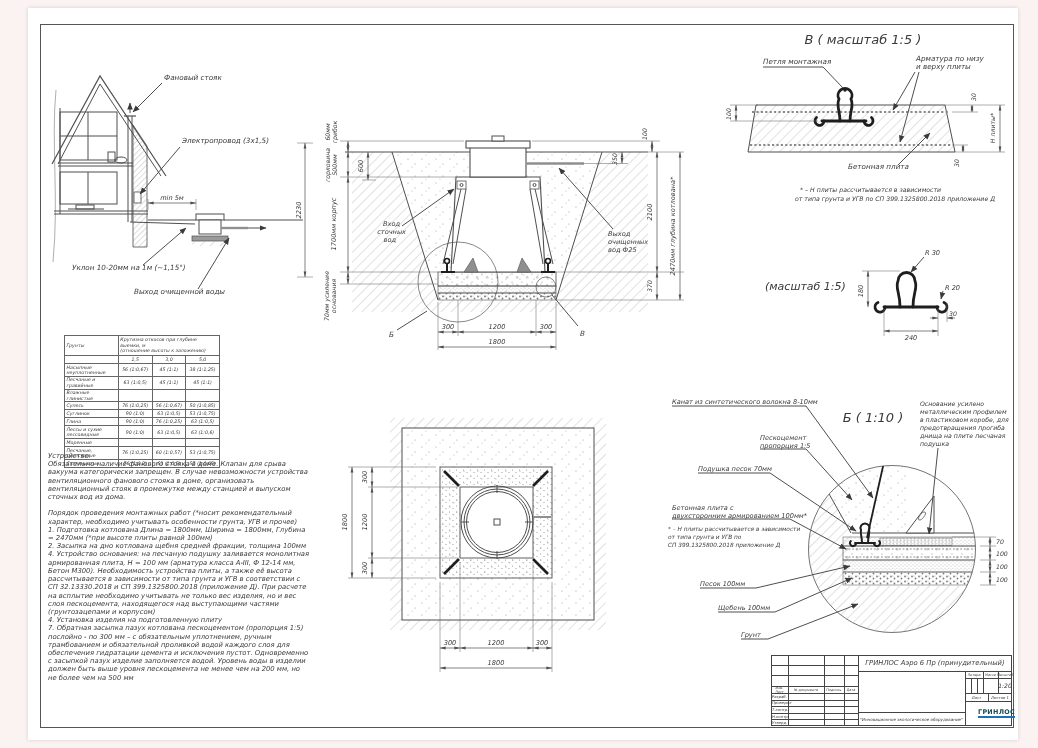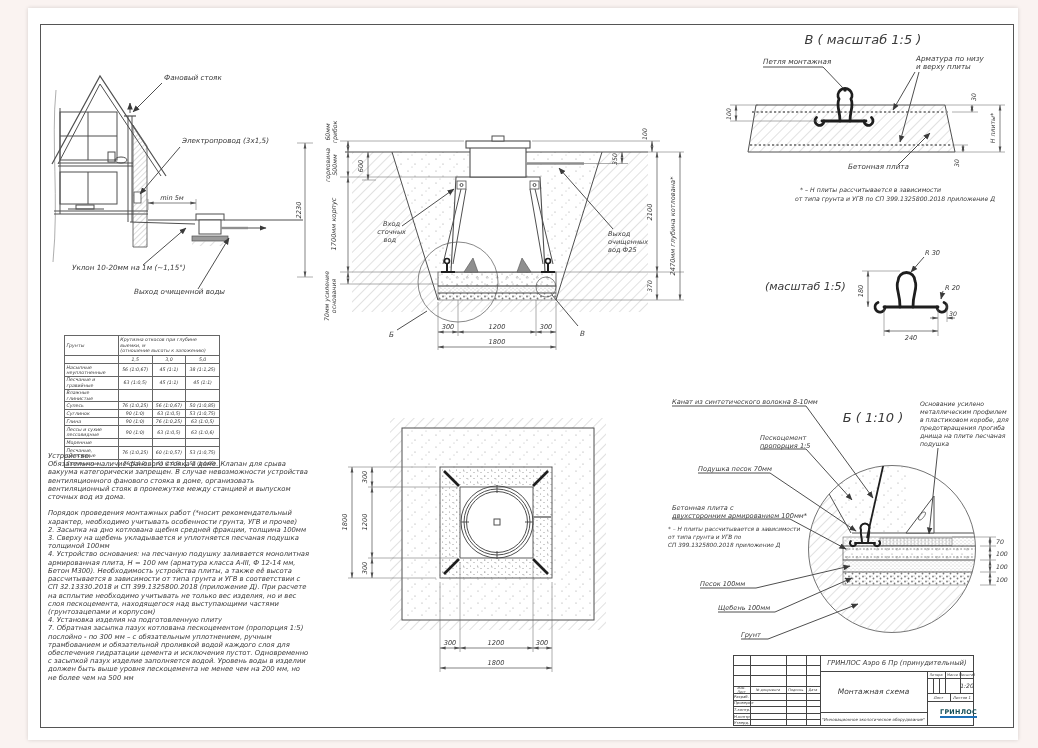--- a/index.html
+++ b/index.html
@@ -27,21 +27,21 @@
   #soil-table td{border:.6px solid #666;font-size:4.7px;line-height:1.15;padding:.5px 1.5px;
                  vertical-align:middle;}
   #soil-table td.num{text-align:center;width:34px;}
   #soil-table tr{height:8px;}
   #soil-table tr.hd{height:20px;} #soil-table tr.hd2{height:8px;}
   
   #notes{position:absolute;left:48px;top:452px;width:262px;color:#3a3a3a;
          font-size:6.8px;line-height:1.21;font-style:italic;}
   #notes .gap{height:8px;}
   
-  #tb{position:absolute;left:733px;top:655px;width:241px;height:71px;color:#3a3a3a;border-radius:24px;}
+  #tb{position:absolute;left:771px;top:655px;width:241px;height:71px;color:#3a3a3a;border-radius:24px;}
   #tb .bx{position:absolute;border:.7px solid #444;box-sizing:border-box;}
   #tb .vl{position:absolute;width:0;border-left:.7px solid #444;}
   #tb .hl{position:absolute;height:0;border-top:.7px solid #444;}
   #tb .cell{position:absolute;display:flex;align-items:center;justify-content:center;
             text-align:center;font-style:italic;box-sizing:border-box;}
   #logo{position:absolute;left:194px;top:46px;width:47px;height:25px;display:flex;
         align-items:center;justify-content:center;gap:16px;}
   #logo .drop{width:9px;height:11px;border-radius:50% 50% 50% 50%/58% 58% 42% 42%;
               background:linear-gradient(160deg,#3fae49 52%,#1d71b8 56%);}
   #logo .bt{font-size:6.4px;font-weight:bold;letter-spacing:.3px;color:#134d57;
@@ -525,22 +525,22 @@
         </tr>
   </tbody>
     </table>
 </div>
 
 <div id="notes">
   <div>Устройство:</div>
   <div>Обязательно наличие фанового стояка в доме. Клапан для срыва вакуума категорически запрещен. В случае невозможности устройства вентиляционного фанового стояка в доме, организовать вентиляционный стояк в промежутке между станцией и выпуском сточных вод из дома.</div>
   <div class="gap"></div>
   <div>Порядок проведения монтажных работ (*носит рекомендательный характер, необходимо учитывать особенности грунта, УГВ и прочее)</div>
+  <div>1. Подготовка котлована Длина = 1800мм,  Ширина = 1800мм, Глубина = 2470мм (*при высоте плиты равной 100мм)</div>
   <div>2. Засыпка на дно котлована щебня средней фракции, толщина 100мм</div>
-  <div>3. Сверху на щебень укладывается и уплотняется песчаная подушка толщиной 100мм</div>
   <div>4. Устройство основания: на песчаную подушку заливается монолитная армированная плита, Н = 100 мм (арматура класса А-III, Ф 12-14 мм, Бетон М300). Необходимость устройства плиты, а также её высота рассчитывается в зависимости от типа грунта и УГВ в соответствии с СП 32.13330.2018 и СП 399.1325800.2018 (приложение Д). При расчете на всплытие необходимо учитывать не только вес изделия, но и вес слоя пескоцемента, находящегося над выступающими частями (грунтозацепами и корпусом)</div>
   <div>4. Установка изделия на подготовленную плиту</div>
   <div>7. Обратная засыпка пазух котлована пескоцементом (пропорция 1:5) послойно - по 300 мм – с обязательным уплотнением, ручным трамбованием и обязательной проливкой водой каждого слоя для обеспечения гидратации цемента и исключения пустот. Одновременно с засыпкой пазух изделие заполняется водой. Уровень воды в изделии должен быть выше уровня пескоцемента не менее чем на 200 мм, но не более чем на 500 мм</div>
 </div>
 
 <div id="tb">
   <div class="bx" style="left:0;top:0;width:241px;height:71px;"></div>
   <div class="vl" style="left:87px;top:0;height:71px;"></div>
 
   <div class="hl" style="left:0;top:10px;width:87px;"></div>
@@ -560,21 +560,20 @@
   <div class="cell" style="left:73px;top:31px;width:14px;height:7px;font-size:3.4px;">Дата</div>
   <div class="cell" style="left:1px;top:38px;width:16px;height:6.6px;font-size:3.8px;justify-content:flex-start;">Разраб.</div>
   <div class="cell" style="left:1px;top:44.6px;width:16px;height:6.6px;font-size:3.8px;justify-content:flex-start;">Проверил</div>
   <div class="cell" style="left:1px;top:51.2px;width:16px;height:6.6px;font-size:3.8px;justify-content:flex-start;">Т.контр.</div>
   <div class="cell" style="left:1px;top:57.8px;width:16px;height:6.6px;font-size:3.8px;justify-content:flex-start;">Н.контр.</div>
   <div class="cell" style="left:1px;top:64.4px;width:16px;height:6.6px;font-size:3.8px;justify-content:flex-start;">Утверд.</div>
 
   <div class="hl" style="left:87px;top:16px;width:154px;"></div>
   <div class="cell" style="left:87px;top:0;width:154px;height:16px;font-size:6.8px;">ГРИНЛОС Аэро 6 Пр (принудительный)</div>
   <div class="vl" style="left:194px;top:16px;height:55px;"></div>
-  <div class="cell" style="left:87px;top:16px;width:107px;height:41px;font-size:7.5px;">Монтажная схема</div>
   <div class="hl" style="left:87px;top:57px;width:107px;"></div>
   <div class="cell" style="left:87px;top:57px;width:107px;height:14px;font-size:4.1px;">"Инновационное экологическое оборудование"</div>
   <div class="hl" style="left:194px;top:23px;width:47px;"></div>
   <div class="hl" style="left:194px;top:38px;width:47px;"></div>
   <div class="hl" style="left:194px;top:46px;width:47px;"></div>
   <div class="vl" style="left:212px;top:16px;height:22px;"></div>
   <div class="vl" style="left:227px;top:16px;height:22px;"></div>
   <div class="vl" style="left:200px;top:23px;height:15px;"></div>
   <div class="vl" style="left:206px;top:23px;height:15px;"></div>
   <div class="vl" style="left:217px;top:38px;height:8px;"></div>

